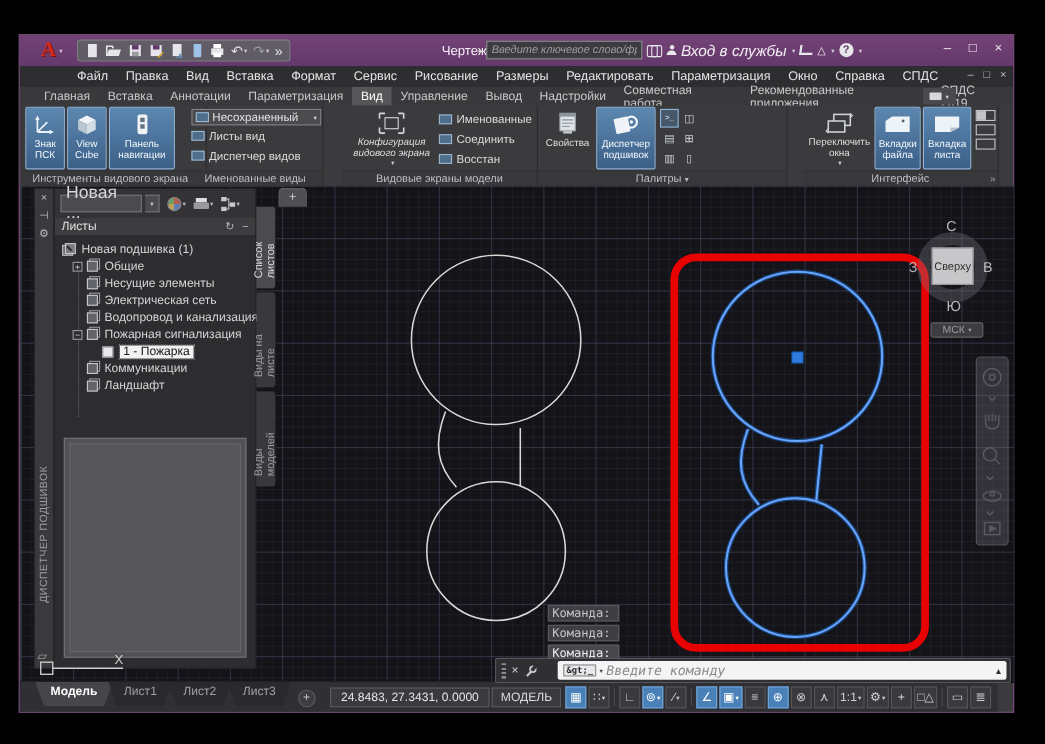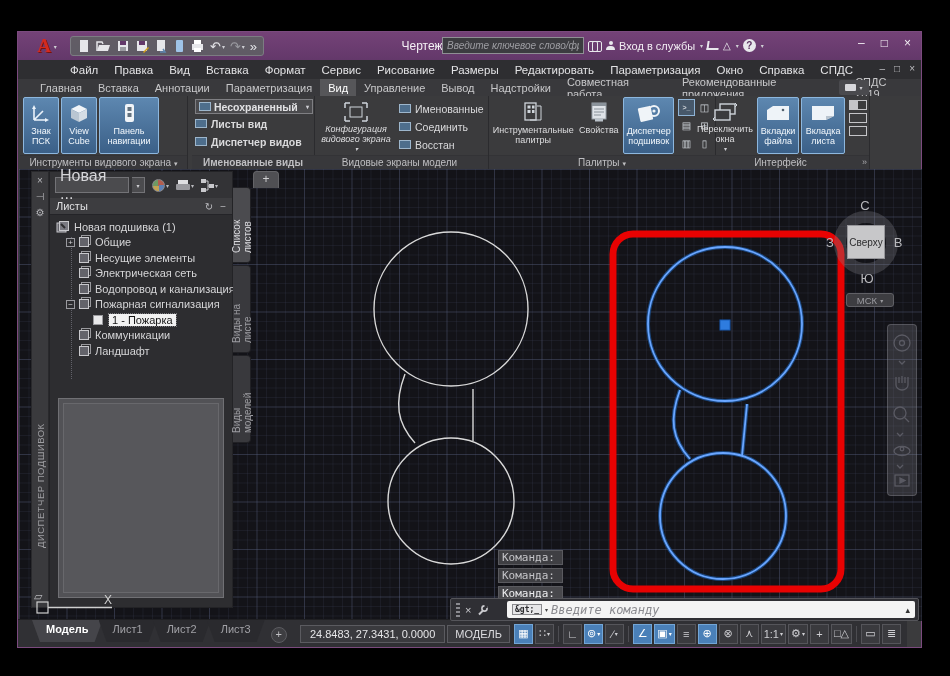--- a/index.html
+++ b/index.html
@@ -31,21 +31,21 @@
   .search-box::placeholder { color:#9d9da2; }
   .binoc { display:inline-block; width:14px; height:9px; position:relative; }
   .binoc::before,.binoc::after { content:""; position:absolute; top:0; width:8px; height:9px;
     border:1.5px solid #e8e8ec; border-radius:2px; }
   .binoc::before{ left:0; } .binoc::after{ right:0; }
   .person-ic { display:inline-block; width:9px; height:9px; position:relative; }
   .person-ic::before{ content:""; position:absolute; left:2.5px; top:0; width:4px; height:4px;
     border-radius:50%; background:#e8e8ec; }
   .person-ic::after{ content:""; position:absolute; left:0; top:4.5px; width:9px; height:4.5px;
     border-radius:4px 4px 0 0; background:#e8e8ec; }
-  .tb-label { font-size:11px; color:#f2eef3; }
+  .tb-label { font-size:14px; color:#f2eef3;font-style:italic; }
   .cart-ic { display:inline-block; width:12px; height:9px; border-bottom:2px solid #e8e8ec;
     border-left:2px solid #e8e8ec; transform:skewX(-8deg); }
   .tri-ic { color:#e8e8ec; font-size:10px; }
   .help-circ { width:13px; height:13px; border-radius:50%; background:#e8e8ec; color:#5b3361;
     font-size:10px; font-weight:bold; display:flex; align-items:center; justify-content:center; }
   .win-ctrls { position:absolute; right:10px; top:4px; display:flex; gap:16px;
     font-size:12px; color:#f2eef3; }
 
   
   .menubar { position:absolute; left:0; top:28px; right:0; height:19px; background:#2e2e31;
@@ -377,21 +377,21 @@
               </svg>
           </span>
           <span>Панель навигации</span>
         </div>
       </div>
       <div class="rpanel-label">
         <span>Инструменты видового экрана</span><span class="pc">▾</span>
       </div>
     </div>
 
-    <div class="rpanel" style="left:174px;width:123px;font-weight:bold;">
+    <div class="rpanel" style="left:153px;width:123px;">
       <div class="rcontent" style="flex-direction:column; padding:3px 0 0 3px; gap:1px;">
         <div class="vdrop">
           <span class="mini-ic"></span>
           <span class="flex1">Несохраненный</span>
           <span class="qcaret">▾</span>
         </div>
         <div class="rrow">
           <span class="mini-ic"></span>
           <span>Листы вид</span>
         </div>
@@ -432,33 +432,20 @@
           </div>
         </div>
       </div>
       <div class="rpanel-label">
         <span>Видовые экраны модели</span>
       </div>
     </div>
 
     <div class="rpanel" style="left:471px;width:227px;">
       <div class="rcontent">
-        <div class="rbtn-big" style="width:88px;">
-          <span class="ricon">
-            <svg width="22" height="22">
-                <rect x="3" y="2" width="11" height="17" fill="none" stroke="#cfd5db" stroke-width="1.3"></rect>
-                <rect x="5.5" y="4.5" width="3" height="3" fill="#cfd5db"></rect>
-                <rect x="10" y="4.5" width="2.5" height="3" fill="#cfd5db"></rect>
-                <rect x="5.5" y="9" width="3" height="3" fill="#cfd5db"></rect>
-                <rect x="10" y="9" width="2.5" height="3" fill="#cfd5db"></rect>
-                <path d="M15 5 L19 5 L19 19 L8 19" fill="none" stroke="#cfd5db"></path>
-              </svg>
-          </span>
-          <span>Инструментальные палитры</span>
-        </div>
         <div class="rbtn-big" style="width:48px;">
           <span class="ricon">
             <svg width="20" height="22">
                 <rect x="3" y="2" width="14" height="16" fill="#dfe3e8" stroke="#9aa2aa"></rect>
                 <rect x="3" y="2" width="14" height="3" fill="#8a929a"></rect>
                 <path d="M5 8 h10 M5 11 h10 M5 14 h7" stroke="#8a929a"></path>
                 <rect x="6" y="18" width="8" height="2.5" fill="#b9c1c9"></rect>
               </svg>
           </span>
           <span>Свойства</span>
@@ -480,21 +467,21 @@
           <span class="mcell">⊞</span>
           <span class="mcell">▥</span>
           <span class="mcell">▯</span>
         </div>
       </div>
       <div class="rpanel-label">
         <span>Палитры</span><span class="pc">▾</span>
       </div>
     </div>
 
-    <div class="rpanel" style="left:674px;width:178px;">
+    <div class="rpanel" style="left:712px;width:178px;">
       <div class="rcontent">
         <div class="rbtn-big" style="width:66px;">
           <span class="ricon">
             <svg width="26" height="22">
                 <rect x="8" y="3" width="15" height="10" fill="none" stroke="#cfd5db" stroke-width="1.4"></rect>
                 <rect x="3" y="9" width="15" height="10" fill="#3b3b3d" stroke="#cfd5db" stroke-width="1.4"></rect>
                 <path d="M23 2 l2 2 -2 2 M3 20 l-2-2 2-2" stroke="#cfd5db" fill="none"></path>
               </svg>
           </span>
           <span>Переключить окна</span>

